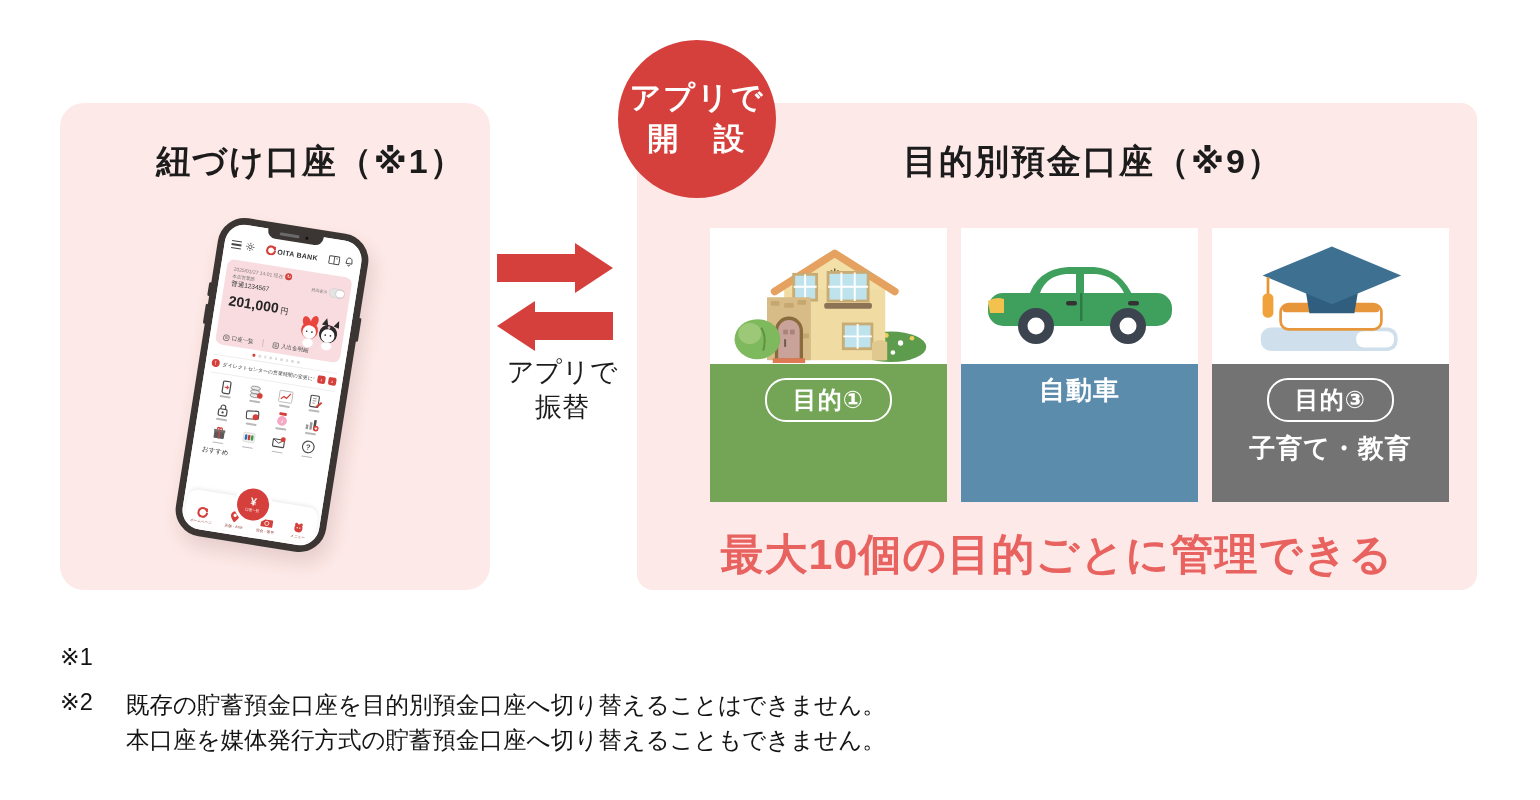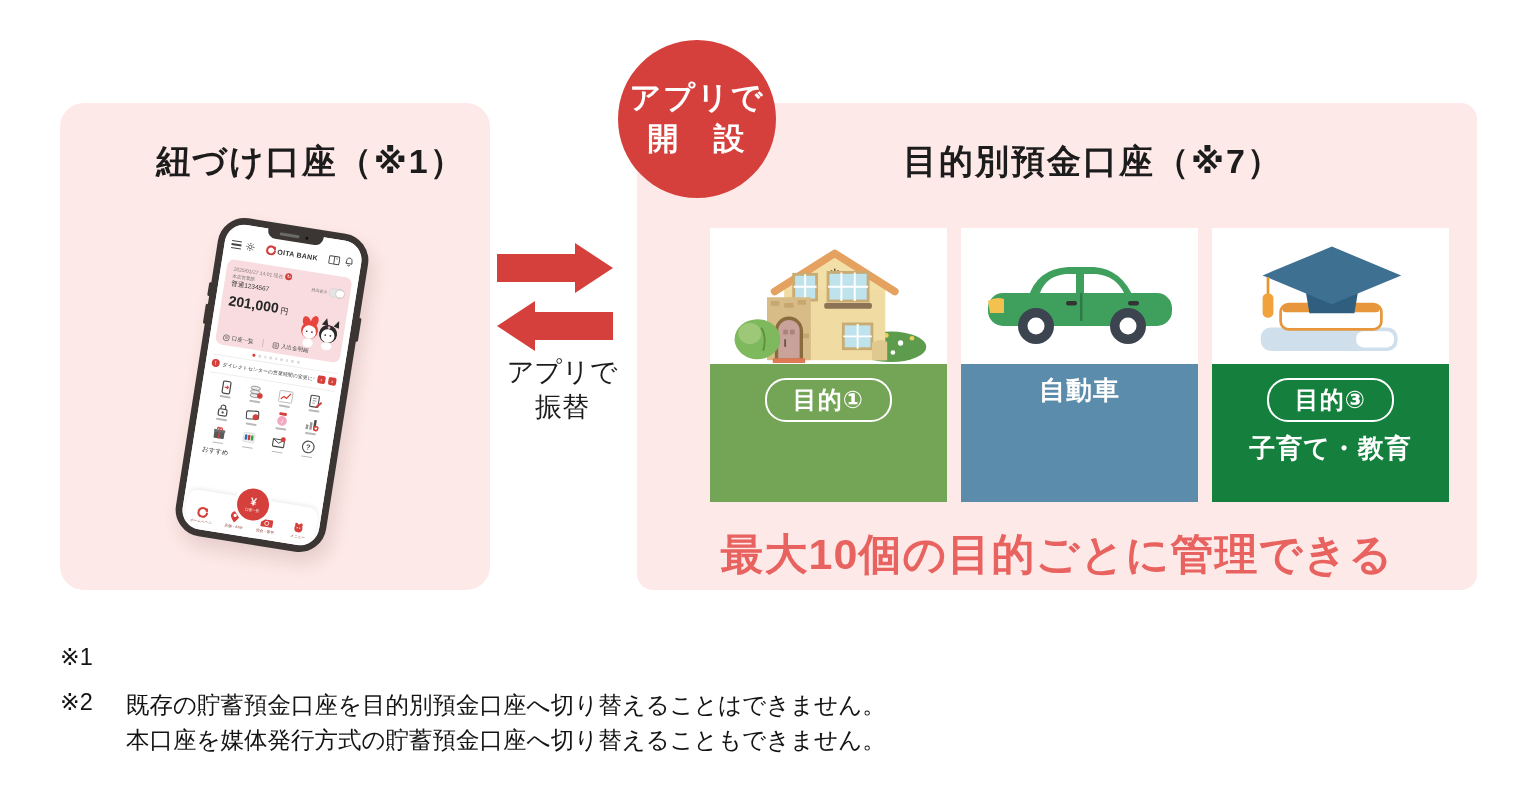--- a/index.html
+++ b/index.html
@@ -36,21 +36,21 @@
   .cards{position:absolute;left:61px;top:125px;display:flex;gap:14px;padding-left:12px;}
   .card{width:237px;height:274px;display:flex;flex-direction:column;}
   .card-illust{height:136px;background:#fff;display:flex;align-items:flex-end;justify-content:center;overflow:hidden;}
   .card-body{flex:1;display:flex;flex-direction:column;align-items:center;color:#fff;}
   .card-badge{margin-top:14px;border:2.5px solid #fff;border-radius:21px;padding:4px 26px;
               font-size:24px;font-weight:700;letter-spacing:1px;}
   .card-label{margin-top:10px;font-size:26px;font-weight:700;line-height:32px;text-align:center;
               white-space:pre-line;letter-spacing:1px;}
   .bg-green{background:#74A455;}
   .bg-blue{background:#5C8CAB;}
-  .bg-red{background:#15803d;}
+  .bg-red{background:#737373;}
 
   .headline{position:absolute;left:0;top:423px;width:100%;text-align:center;
             font-size:43px;font-weight:700;color:#E8625F;letter-spacing:1px;}
 
   
   .footnotes{position:absolute;left:60px;top:643px;width:1450px;font-size:23.5px;color:#141414;}
   .fn-row{display:flex;margin-bottom:17px;}
   .fn-marker{min-width:46px;margin-right:20px;}
   .fn-text{white-space:pre-line;line-height:35px;}
 
@@ -397,21 +397,21 @@
     </div>
   <div class="transfer-label">アプリで
 振替</div>
 
   <div class="open-badge">
     <div>アプリで</div>
     <div>開　設</div>
   </div>
 
   <div class="panel right-panel">
-    <div class="panel-title">目的別預金口座（※7）</div>
+    <div class="panel-title">目的別預金口座（※9）</div>
 
     <div class="cards">
 
       <div class="card">
         <div class="card-illust">
           <svg width="210" height="124" viewBox="0 0 210 130">
             <ellipse cx="170" cy="112" rx="37" ry="16" fill="#5E9C4D"></ellipse>
             <circle cx="152" cy="106" r="3" fill="#fff"></circle>
               <circle cx="165" cy="100" r="2.6" fill="#F2CF5B"></circle>
             <circle cx="180" cy="108" r="2.8" fill="#fff"></circle>

